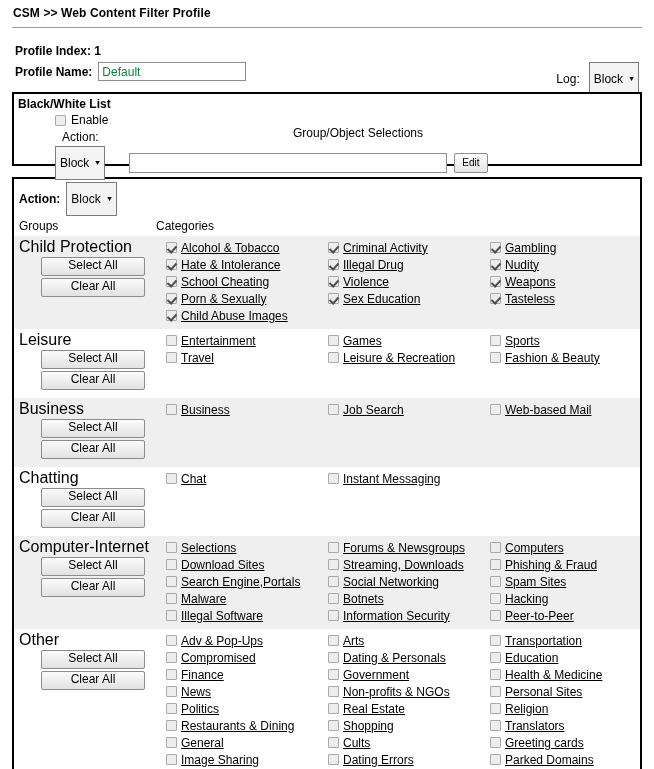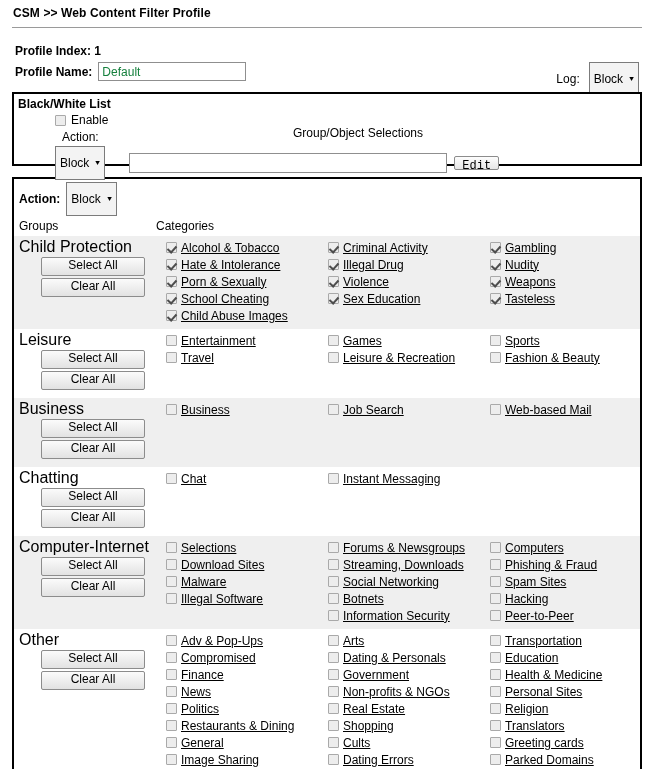--- a/index.html
+++ b/index.html
@@ -129,28 +129,28 @@
     font-size: 12px;
     padding-left: 30px;
     margin-left: 32px;
   }
   #bw-gos-input {
     width: 318px;
     margin-left: 24px;
     height: 20px;
   }
   .btn {
-    font-family: Liberation Mono, monospace;
-    font-size: 12px;
+    font-family: Liberation Sans, sans-serif;
+    font-size: 10px;
     color: #000;
     background: linear-gradient(#fdfdfd, #e6e6e6);
     border: 1px solid #8c8c8c;
     border-radius: 2px;
     padding: 1px 8px;
-    height: 14px;
+    height: 20px;
     line-height: 16px;
     cursor: default;
   }
   #bw-edit-btn { margin-left: 7px; padding: 1px 7px; }
 
   
   #filter-panel { margin-top: 11px; }
   .action-row {
     display: flex;
     align-items: center;
@@ -318,25 +318,25 @@
             <div class="cat-item">
               <span class="cb checked"></span>
               <span class="cat-label">Alcohol &amp; Tobacco</span>
             </div>
             <div class="cat-item">
               <span class="cb checked"></span>
               <span class="cat-label">Hate &amp; Intolerance</span>
             </div>
             <div class="cat-item">
               <span class="cb checked"></span>
+              <span class="cat-label">School Cheating</span>
+            </div>
+            <div class="cat-item">
+              <span class="cb checked"></span>
               <span class="cat-label">Porn &amp; Sexually</span>
-            </div>
-            <div class="cat-item">
-              <span class="cb checked"></span>
-              <span class="cat-label">School Cheating</span>
             </div>
             <div class="cat-item">
               <span class="cb checked"></span>
               <span class="cat-label">Child Abuse Images</span>
             </div>
           </div>
           <div class="cat-column">
             <div class="cat-item">
               <span class="cb checked"></span>
               <span class="cat-label">Criminal Activity</span>
@@ -473,20 +473,24 @@
             <div class="cat-item">
               <span class="cb"></span>
               <span class="cat-label">Selections</span>
             </div>
             <div class="cat-item">
               <span class="cb"></span>
               <span class="cat-label">Download Sites</span>
             </div>
             <div class="cat-item">
               <span class="cb"></span>
+              <span class="cat-label">Search Engine,Portals</span>
+            </div>
+            <div class="cat-item">
+              <span class="cb"></span>
               <span class="cat-label">Malware</span>
             </div>
             <div class="cat-item">
               <span class="cb"></span>
               <span class="cat-label">Illegal Software</span>
             </div>
           </div>
           <div class="cat-column">
             <div class="cat-item">
               <span class="cb"></span>

